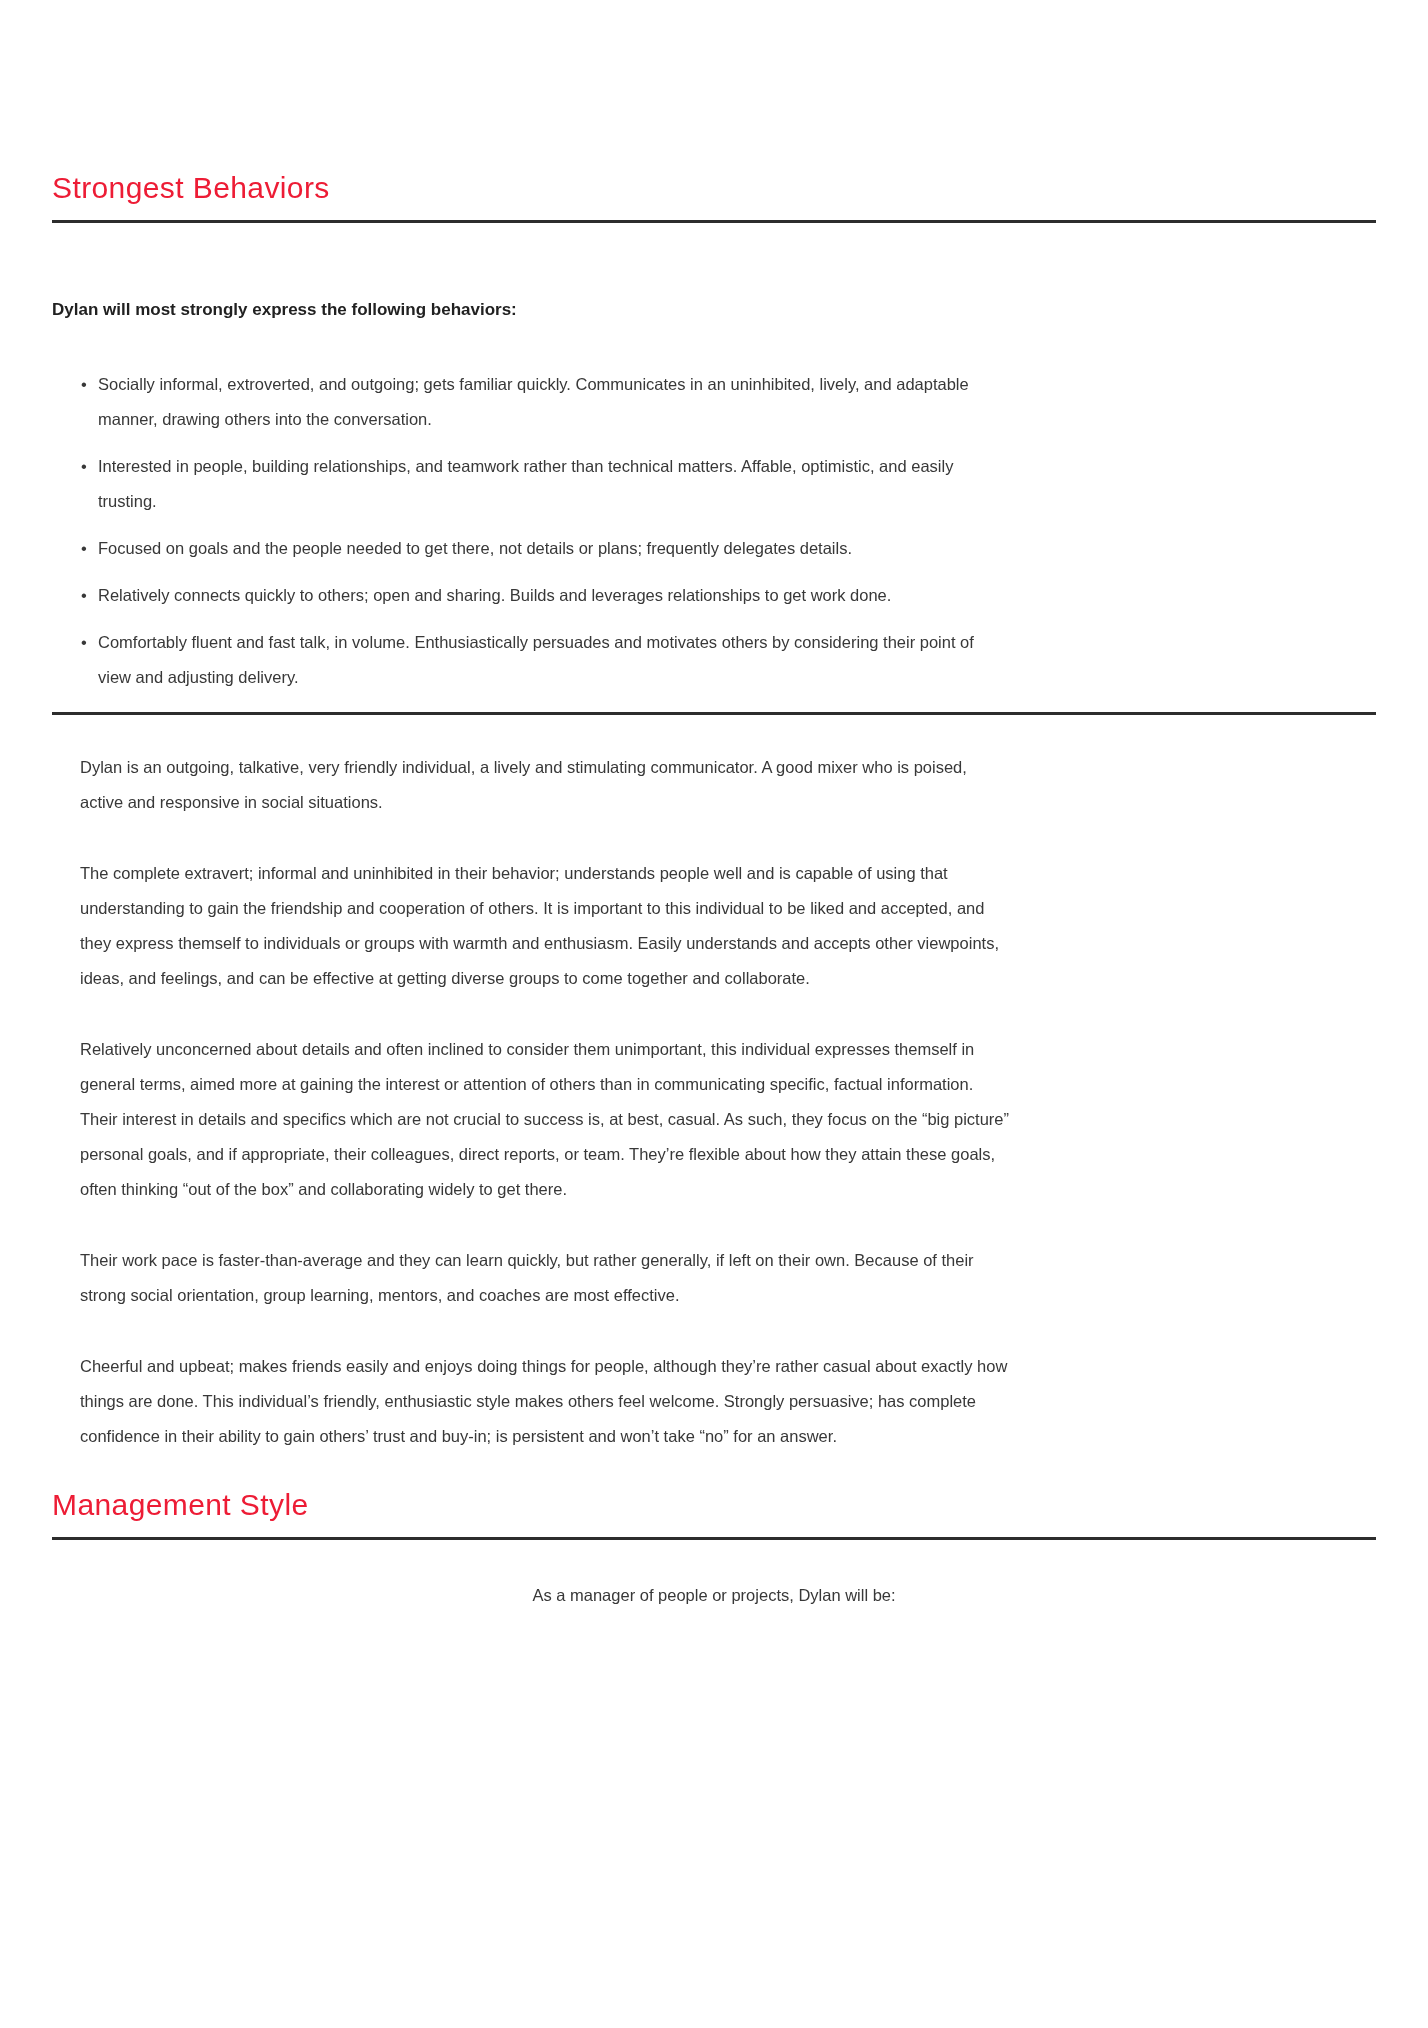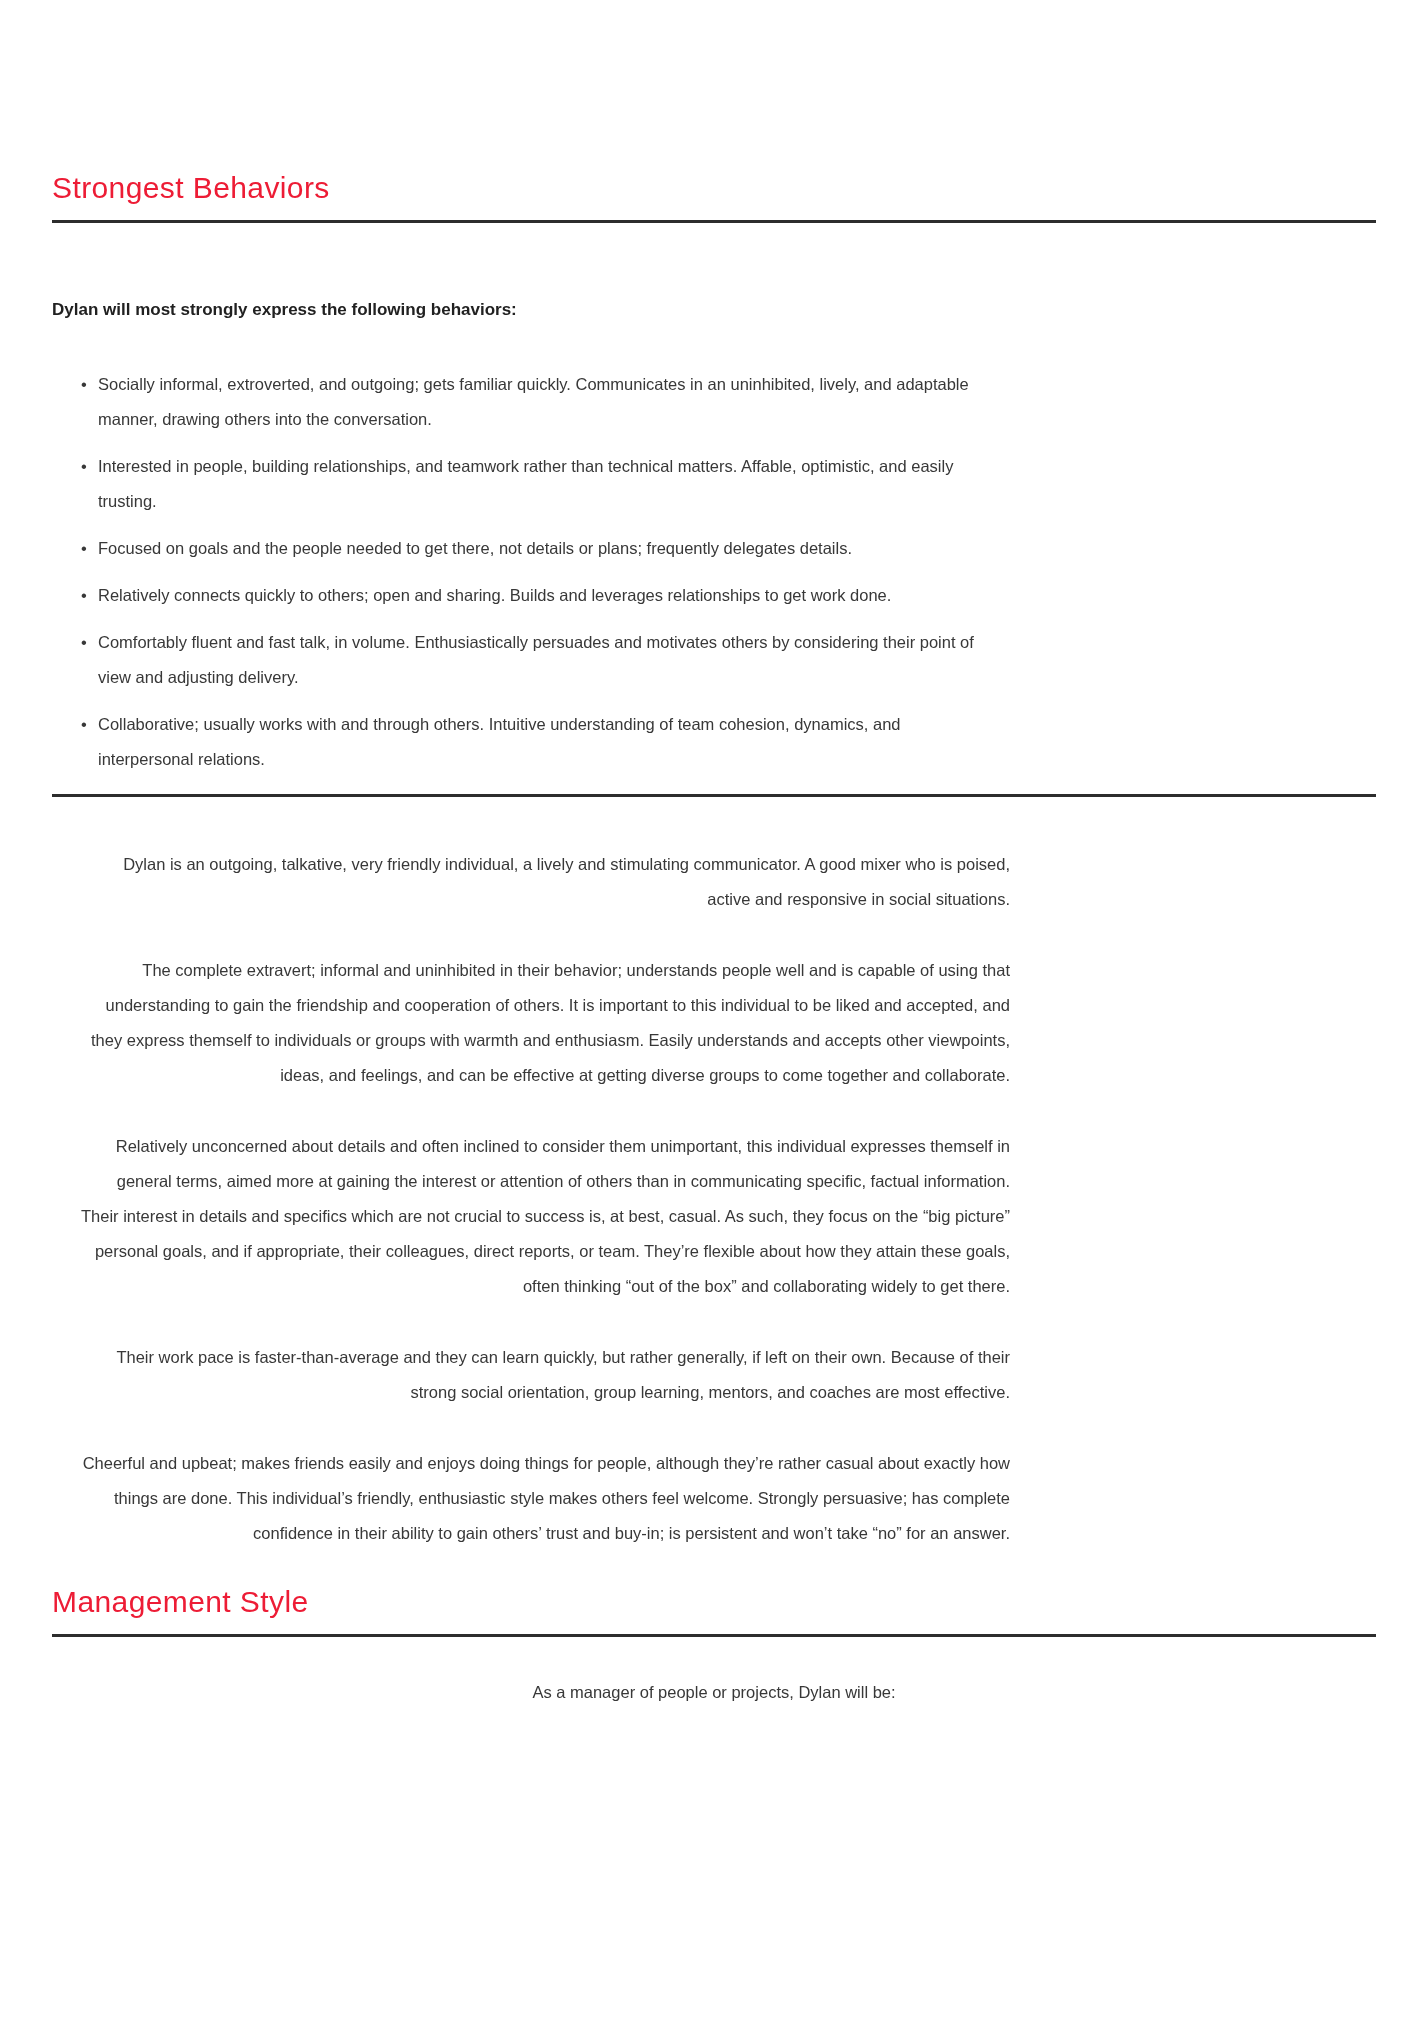--- a/index.html
+++ b/index.html
@@ -54,21 +54,21 @@
     margin: 12px 0 3px 0;
   }
   ul.behaviors li::before {
     content: "\2022";
     position: absolute;
     left: 0;
     top: 0;
     color: #383838;
   }
   .title-summary { margin-top: 45px; }
-  .summary-paragraphs { margin-top: 50px; text-align: right; }
+  .summary-paragraphs { margin-top: 35px; }
   .summary-paragraphs p {
     width: 930px;
     margin: 0 0 36px 28px;
     font-size: 16.5px;
     line-height: 35px;
   }
   .title-management { }
   .management-intro {
     margin-top: 44px;
     font-size: 16.5px;
@@ -86,21 +86,20 @@
     <hr class="rule">
 
     <div class="intro-bold">Dylan will most strongly express the following behaviors:</div>
 
     <ul class="behaviors">
       <li>Socially informal, extroverted, and outgoing; gets familiar quickly. Communicates in an uninhibited, lively, and adaptable manner, drawing others into the conversation.</li>
       <li>Interested in people, building relationships, and teamwork rather than technical matters. Affable, optimistic, and easily trusting.</li>
       <li>Focused on goals and the people needed to get there, not details or plans; frequently delegates details.</li>
       <li>Relatively connects quickly to others; open and sharing. Builds and leverages relationships to get work done.</li>
       <li>Comfortably fluent and fast talk, in volume. Enthusiastically persuades and motivates others by considering their point of view and adjusting delivery.</li>
-      <li>Collaborative; usually works with and through others. Intuitive understanding of team cohesion, dynamics, and interpersonal relations.</li>
     </ul>
   </section>
 
   <section>
     <hr class="rule">
 
     <div class="summary-paragraphs">
       <p>Dylan is an outgoing, talkative, very friendly individual, a lively and stimulating communicator. A good mixer who is poised, active and responsive in social situations.</p>
       <p>The complete extravert; informal and uninhibited in their behavior; understands people well and is capable of using that understanding to gain the friendship and cooperation of others. It is important to this individual to be liked and accepted, and they express themself to individuals or groups with warmth and enthusiasm. Easily understands and accepts other viewpoints, ideas, and feelings, and can be effective at getting diverse groups to come together and collaborate.</p>
       <p>Relatively unconcerned about details and often inclined to consider them unimportant, this individual expresses themself in general terms, aimed more at gaining the interest or attention of others than in communicating specific, factual information. Their interest in details and specifics which are not crucial to success is, at best, casual. As such, they focus on the “big picture” personal goals, and if appropriate, their colleagues, direct reports, or team. They’re flexible about how they attain these goals, often thinking “out of the box” and collaborating widely to get there.</p>

